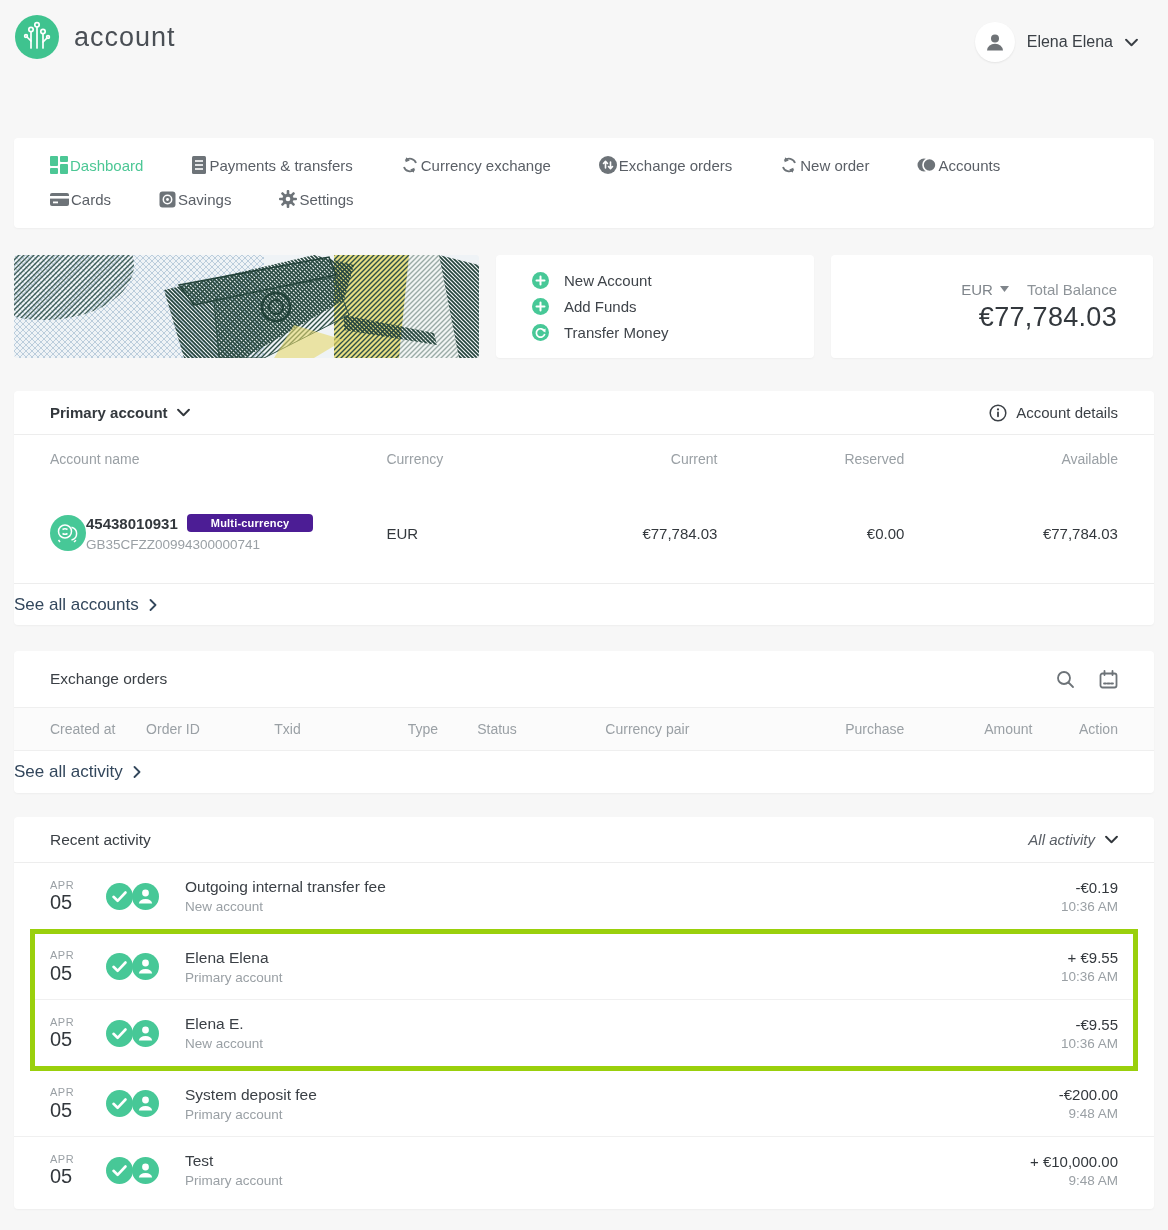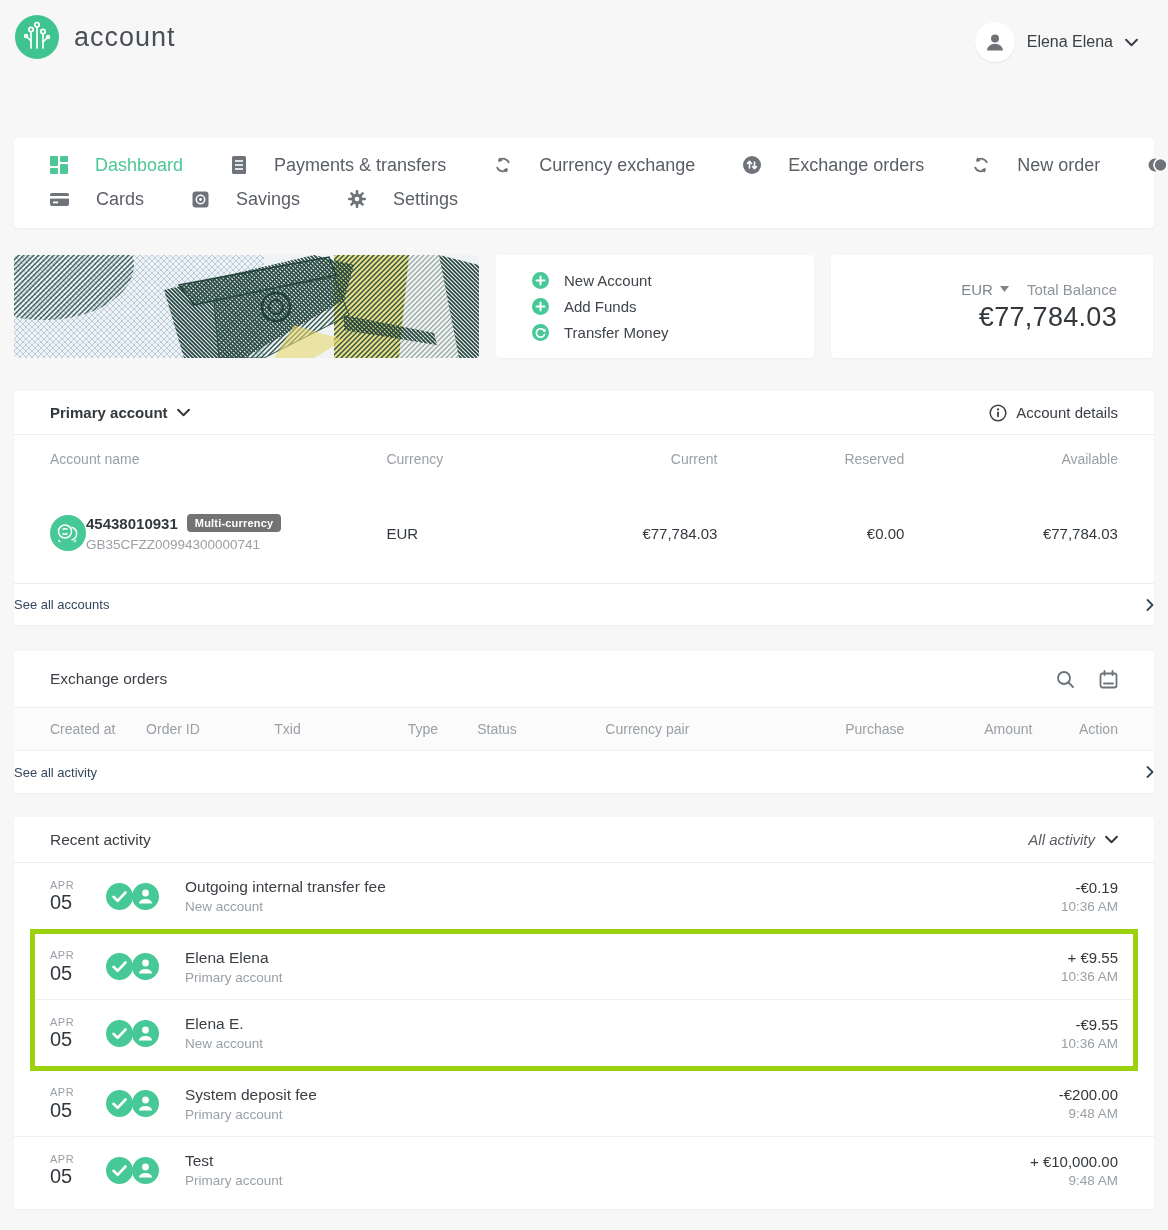--- a/index.html
+++ b/index.html
@@ -14,21 +14,21 @@
   .user-avatar { width:40px; height:40px; border-radius:50%; background:#ffffff; box-shadow:0 1px 2px rgba(0,0,0,.08);
     display:flex; align-items:center; justify-content:center; }
   .user-name { font-size:16px; color:#3b4046; }
 
   
   .card { background:#fff; border-radius:4px; margin:0 14px; box-shadow:0 1px 2px rgba(0,0,0,.04); }
 
   
   .nav-card { margin-top:66px; padding:10px 36px 12px; }
   .nav-row { display:flex; align-items:center; column-gap:48px; height:34px; }
-  .nav-item { display:flex; align-items:center; gap:27px; font-size:18px; color:#5a5f66; cursor:pointer; white-space:nowrap; }
+  .nav-item { display:flex; align-items:center; gap:2px; font-size:15px; color:#5a5f66; cursor:pointer; white-space:nowrap; }
   .nav-item.active { color:#4cc795; }
 
   
   .row3 { display:flex; gap:17px; margin:27px 14px 0; }
   .banknote-card { width:465px; height:103px; border-radius:4px; overflow:hidden; background:#eef2f5; flex:none; }
   .qa-card { width:318px; height:103px; background:#fff; border-radius:4px; box-shadow:0 1px 2px rgba(0,0,0,.04);
     display:flex; flex-direction:column; justify-content:center; gap:9px; padding-left:36px; flex:none; }
   .qa-item { display:flex; align-items:center; gap:15px; font-size:15px; color:#3f444a; cursor:pointer; }
   .bal-card { width:322px; height:103px; background:#fff; border-radius:4px; box-shadow:0 1px 2px rgba(0,0,0,.04);
     display:flex; flex-direction:column; align-items:flex-end; justify-content:center; padding-right:36px; gap:4px; flex:none; }
@@ -42,24 +42,24 @@
   .pa-title { display:flex; align-items:center; gap:9px; font-size:15px; font-weight:700; color:#33383d; cursor:pointer; }
   .pa-details { display:flex; align-items:center; gap:9px; font-size:15px; color:#3b4046; cursor:pointer; }
   .pa-cols, .pa-row { display:flex; padding:0 36px; align-items:center; }
   .pa-cols { height:48px; font-size:14px; color:#9aa0a5; }
   .col-name{ width:31.5%; } .col-cur{ width:12%; } .col-current{ width:19%; text-align:right; }
   .col-res{ width:17.5%; text-align:right; } .col-avail{ width:20%; text-align:right; }
   .pa-row { height:100px; font-size:15px; color:#33383d; }
   .acct-cell { display:flex; align-items:center; gap:0; }
   .acct-lines { display:flex; flex-direction:column; gap:5px; }
   .acct-top { display:flex; align-items:center; gap:9px; font-size:15px; font-weight:700; color:#33383d; }
-  .badge { background:#737373; color:#fff; font-size:11px; font-weight:700; border-radius:4px; padding:3px 8px; letter-spacing:.2px; }
+  .badge { background:#4c1d95; color:#fff; font-size:11px; font-weight:700; border-radius:4px; padding:3px 24px; letter-spacing:.2px; }
   .acct-iban { font-size:13.5px; color:#9aa0a5; font-weight:400; }
-  .see-all { height:42px; border-top:1px solid #ededed; display:flex; align-items:center; justify-content:space-between; gap:10px;
-    font-size:13px; color:#33475c; cursor:pointer; }
+  .see-all { height:42px; border-top:1px solid #ededed; display:flex; align-items:center; justify-content:flex-start; gap:10px;
+    font-size:17px; color:#33475c; cursor:pointer; }
 
   
   .eo-card { margin-top:26px; }
   .eo-head { height:56px; display:flex; align-items:center; justify-content:space-between; padding:0 36px; }
   .section-title { font-size:15.5px; color:#3b4046; }
   .eo-tools { display:flex; align-items:center; gap:24px; }
   .eo-cols { display:flex; align-items:center; height:44px; padding:0 36px; font-size:14px; color:#9aa0a5;
     background:#fbfbfb; border-top:1px solid #efefef; border-bottom:1px solid #efefef; }
   .ec1{width:9%;} .ec2{width:12%;} .ec3{width:12.5%;} .ec4{width:6.5%;} .ec5{width:12%;} .ec6{width:17.5%;}
   .ec7{width:10.5%; text-align:right;} .ec8{width:12%; text-align:right;} .ec9{width:8%; text-align:right;}

